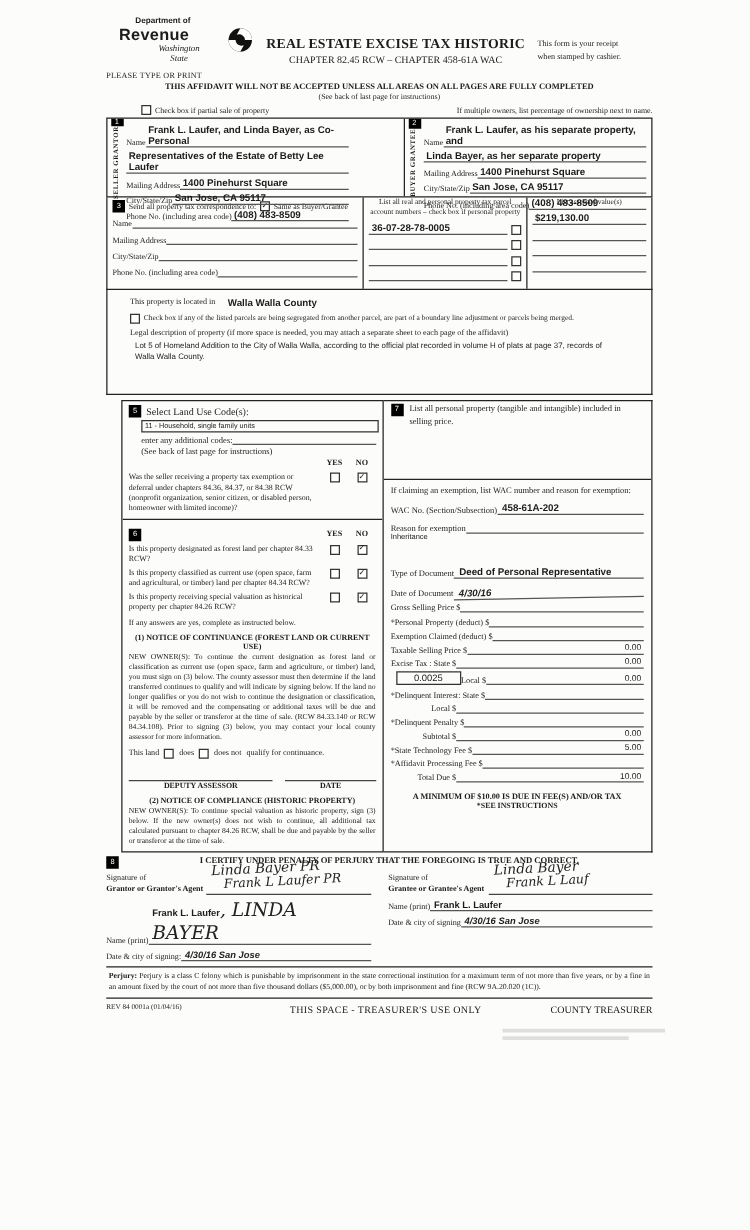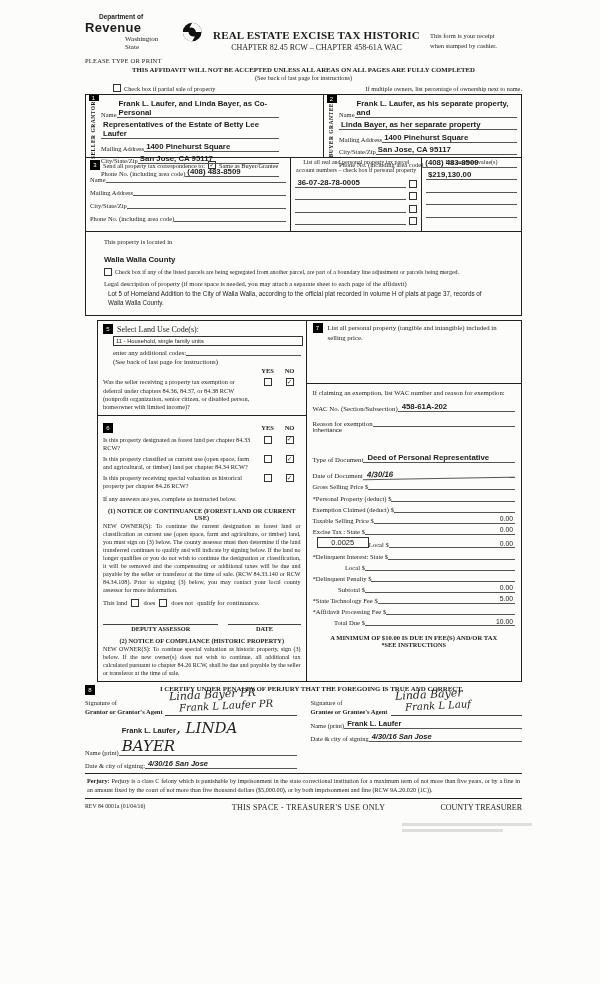--- a/index.html
+++ b/index.html
@@ -4,24 +4,24 @@
 <style>
   * { margin:0; padding:0; box-sizing:border-box; }
   html,body { background:#fbfbfa; }
   .page { position:relative; width:600px; height:984px; background:#fcfcfb; overflow:hidden;
           font-family:"Liberation Serif", serif; color:#1c1c1c; }
   .form { position:absolute; left:85px; top:13px; width:437px; }
 
   
   .hdr { display:flex; align-items:flex-start; }
   .logo-wrap { width:118px; }
-  .logo-row { display:flex; align-items:center; gap:19px; }
+  .logo-row { display:flex; align-items:center; gap:19px;text-align:center; }
   .l1 { font-size:6.5px; font-weight:bold; padding-left:14px; font-family:"Liberation Sans",sans-serif; }
   .l2 { font-size:13px; font-weight:bold; letter-spacing:.3px; font-family:"Liberation Sans",sans-serif; }
-  .l3 { font-size:7px; padding-left:8px;margin-left:32px; }
+  .l3 { font-size:7px; font-style:italic; padding-left:8px;margin-left:32px; }
   .swirl { width:26px; height:26px; }
   .typeprint { font-size:6.5px; margin-top:6px; letter-spacing:.2px; }
   .hdr-c { flex:1; text-align:center; padding-top:16px; }
   .title { font-size:11px; font-weight:bold; letter-spacing:.2px; }
   .chapter { font-size:8px; margin-top:2px; }
   .hdr-r { width:92px; font-size:6.5px; text-align:left; padding-top:18px; line-height:1.5; }
   .warning { text-align:center; font-size:6.8px; font-weight:bold; margin-top:2px; }
   .seeback { text-align:center; font-size:6.3px; margin-top:1px; }
   .prerow { display:flex; align-items:center; font-size:6.3px; margin:3px 0 2px 28px; gap:3px; }
   .prerow .spacer { flex:1; }
@@ -61,21 +61,21 @@
   .prow .pline { flex:1; border-bottom:1px solid #555; min-height:9px;
                  font-family:"Liberation Sans",sans-serif; font-weight:bold; font-size:7.8px; padding:0 2px; }
   .vline { border-bottom:1px solid #555; min-height:9px; margin-top:3.5px;
            font-family:"Liberation Sans",sans-serif; font-weight:bold; font-size:7.8px; padding:0 2px; }
 
   
   .row4 { height:84px; border-top:none; padding:2px 4px; }
   .s4row { display:flex; align-items:flex-end; gap:4px; font-size:6.5px; margin-top:3px; }
   .s4row .val { flex:1; border-bottom:1px solid #555; font-family:"Liberation Sans",sans-serif;
                 font-weight:bold; font-size:7.5px; padding:0 2px; }
-  .s4loc { display:flex; gap:10px; font-size:6.5px; margin:4px 0 0 14px;flex-direction:column; }
+  .s4loc { display:flex; gap:10px; font-size:6.5px; margin:4px 0 0 14px; }
   .s4loc .locval { font-family:"Liberation Sans",sans-serif; font-weight:bold; font-size:7.8px; }
   .segrow { display:flex; gap:3px; font-size:6px; margin:4px 0 0 14px; align-items:center; }
   .legal { font-size:6.5px; margin:4px 0 0 14px; }
   .legaltext { font-size:6.3px; font-family:"Liberation Sans",sans-serif; margin:3px 0 0 18px; line-height:1.35; width:90%; }
 
   
   .bigrow { display:flex; margin-top:4px; height:362px;margin-left:12px; }
   .bcl { width:49.3%; border:1px solid #222; padding:2px 5px; overflow:hidden; }
   .bcr { width:50.7%; border:1px solid #222; border-left:none; padding:2px 6px; overflow:hidden;
          display:flex; flex-direction:column; }

